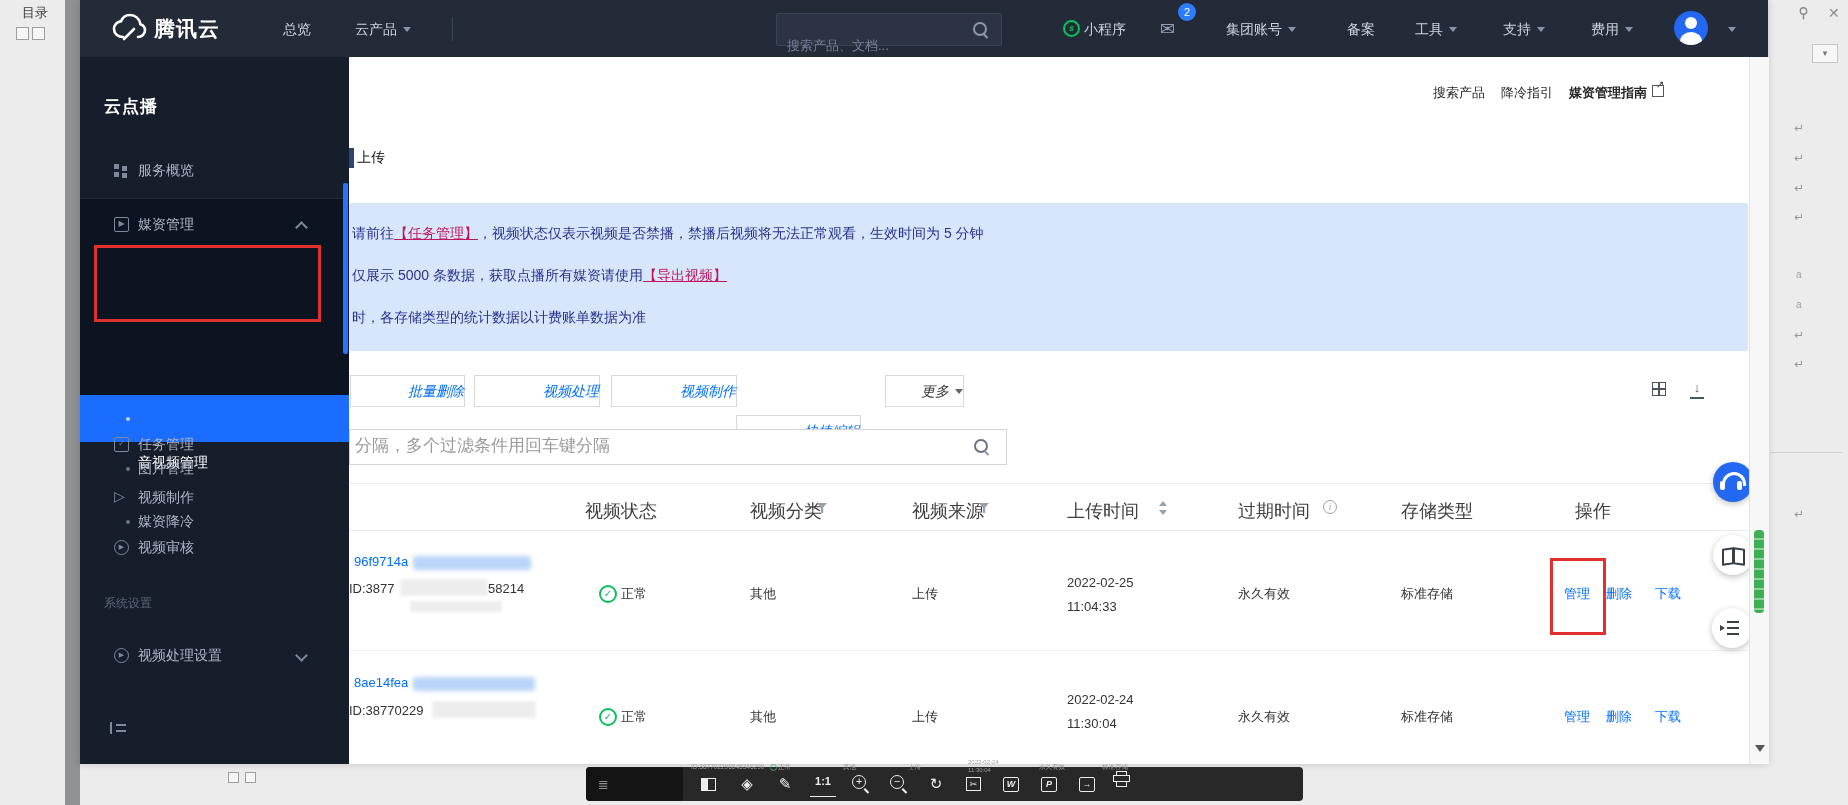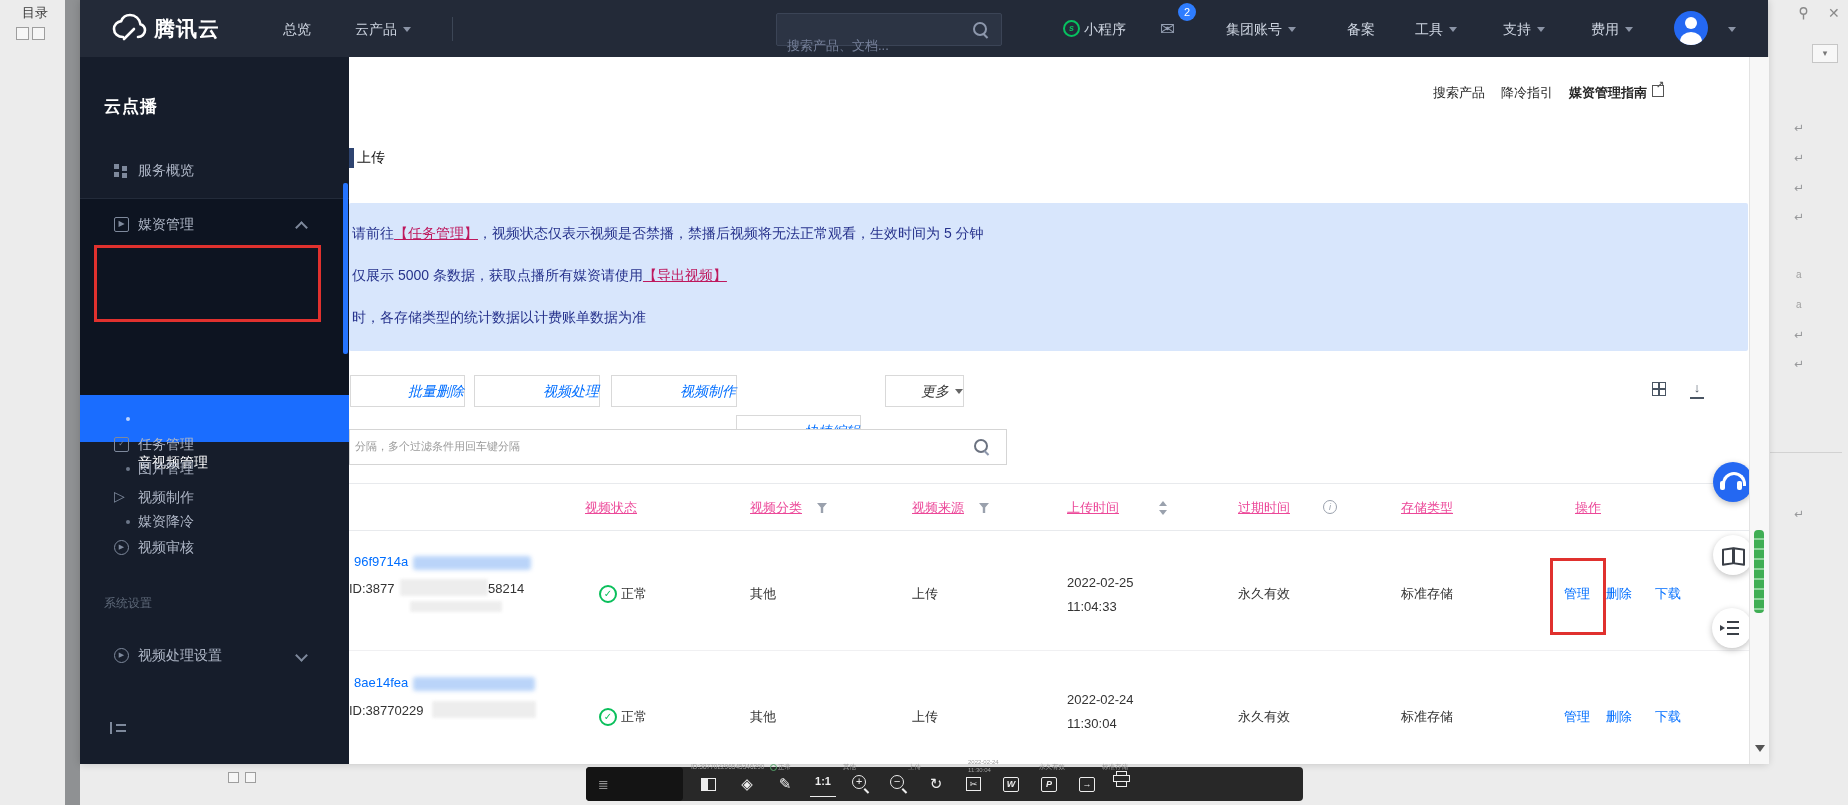--- a/index.html
+++ b/index.html
@@ -57,24 +57,24 @@
   
   .guide-link{font-size:13px;color:#262626;}
   .extlink{display:inline-block;width:10px;height:10px;border:1.5px solid #555;position:relative;margin-left:5px;}
   .extlink::after{content:"↗";position:absolute;left:3px;top:-7px;font-size:10px;color:#555;background:transparent;}
   .banner{left:269px;top:203px;width:1399px;height:148px;background:#d8e6fc;border-radius:2px;}
   .banner-line{font-size:14px;color:#26328c;white-space:nowrap;}
   .banner a{color:#be185d;text-decoration:underline;}
   .btn{top:375px;height:30px;background:#fff;border:1px solid #d9d9d9;color:#006eff;font-size:14px;text-align:right;line-height:30px;font-style:italic;}
   .btn.more{color:#333;}
   .filter-box{left:269px;top:429px;width:656px;height:34px;background:#fff;border:1px solid #d5d5d5;}
-  .filter-box input{position:absolute;left:0;top:0;width:600px;height:32px;border:none;outline:none;font-size:11px;color:#333;padding:0 0 0 5px;font-family:inherit;}
+  .filter-box input{position:absolute;left:0;top:0;width:600px;height:32px;border:none;outline:none;font-size:17px;color:#333;padding:0 0 0 5px;font-family:inherit;}
   .filter-box input::placeholder{color:#9a9a9a;}
   .hline{background:#e8eaed;height:1px;}
-  .th{top:499px;font-size:13px;color:#ec4899;white-space:nowrap;text-decoration:underline;}
+  .th{top:499px;font-size:18px;color:#404040;white-space:nowrap;}
   .td{font-size:13px;color:#333;white-space:nowrap;}
   .tlink{font-size:13px;color:#006eff;white-space:nowrap;}
   .funnel{top:503px;width:10px;height:10px;background:#9aa1ad;clip-path:polygon(0 0,100% 0,62% 45%,62% 100%,38% 100%,38% 45%);}
   .sortud{top:501px;width:8px;height:14px;}
   .sortud::before{content:"";position:absolute;left:0;top:0;border-left:4px solid transparent;border-right:4px solid transparent;border-bottom:5px solid #9aa1ad;}
   .sortud::after{content:"";position:absolute;left:0;bottom:0;border-left:4px solid transparent;border-right:4px solid transparent;border-top:5px solid #9aa1ad;}
   .info-i{top:500px;width:12px;height:12px;border:1.5px solid #9aa1ad;border-radius:50%;text-align:center;line-height:12px;font-size:9px;color:#9aa1ad;}
   .okring{width:14px;height:14px;border:2px solid #0abf5b;border-radius:50%;text-align:center;line-height:14px;font-size:10px;color:#0abf5b;font-weight:bold;}
   .okring::after{content:"✓";}
   .smear-blue{background:#aecdf8;filter:blur(2px);border-radius:3px;opacity:.85;}

